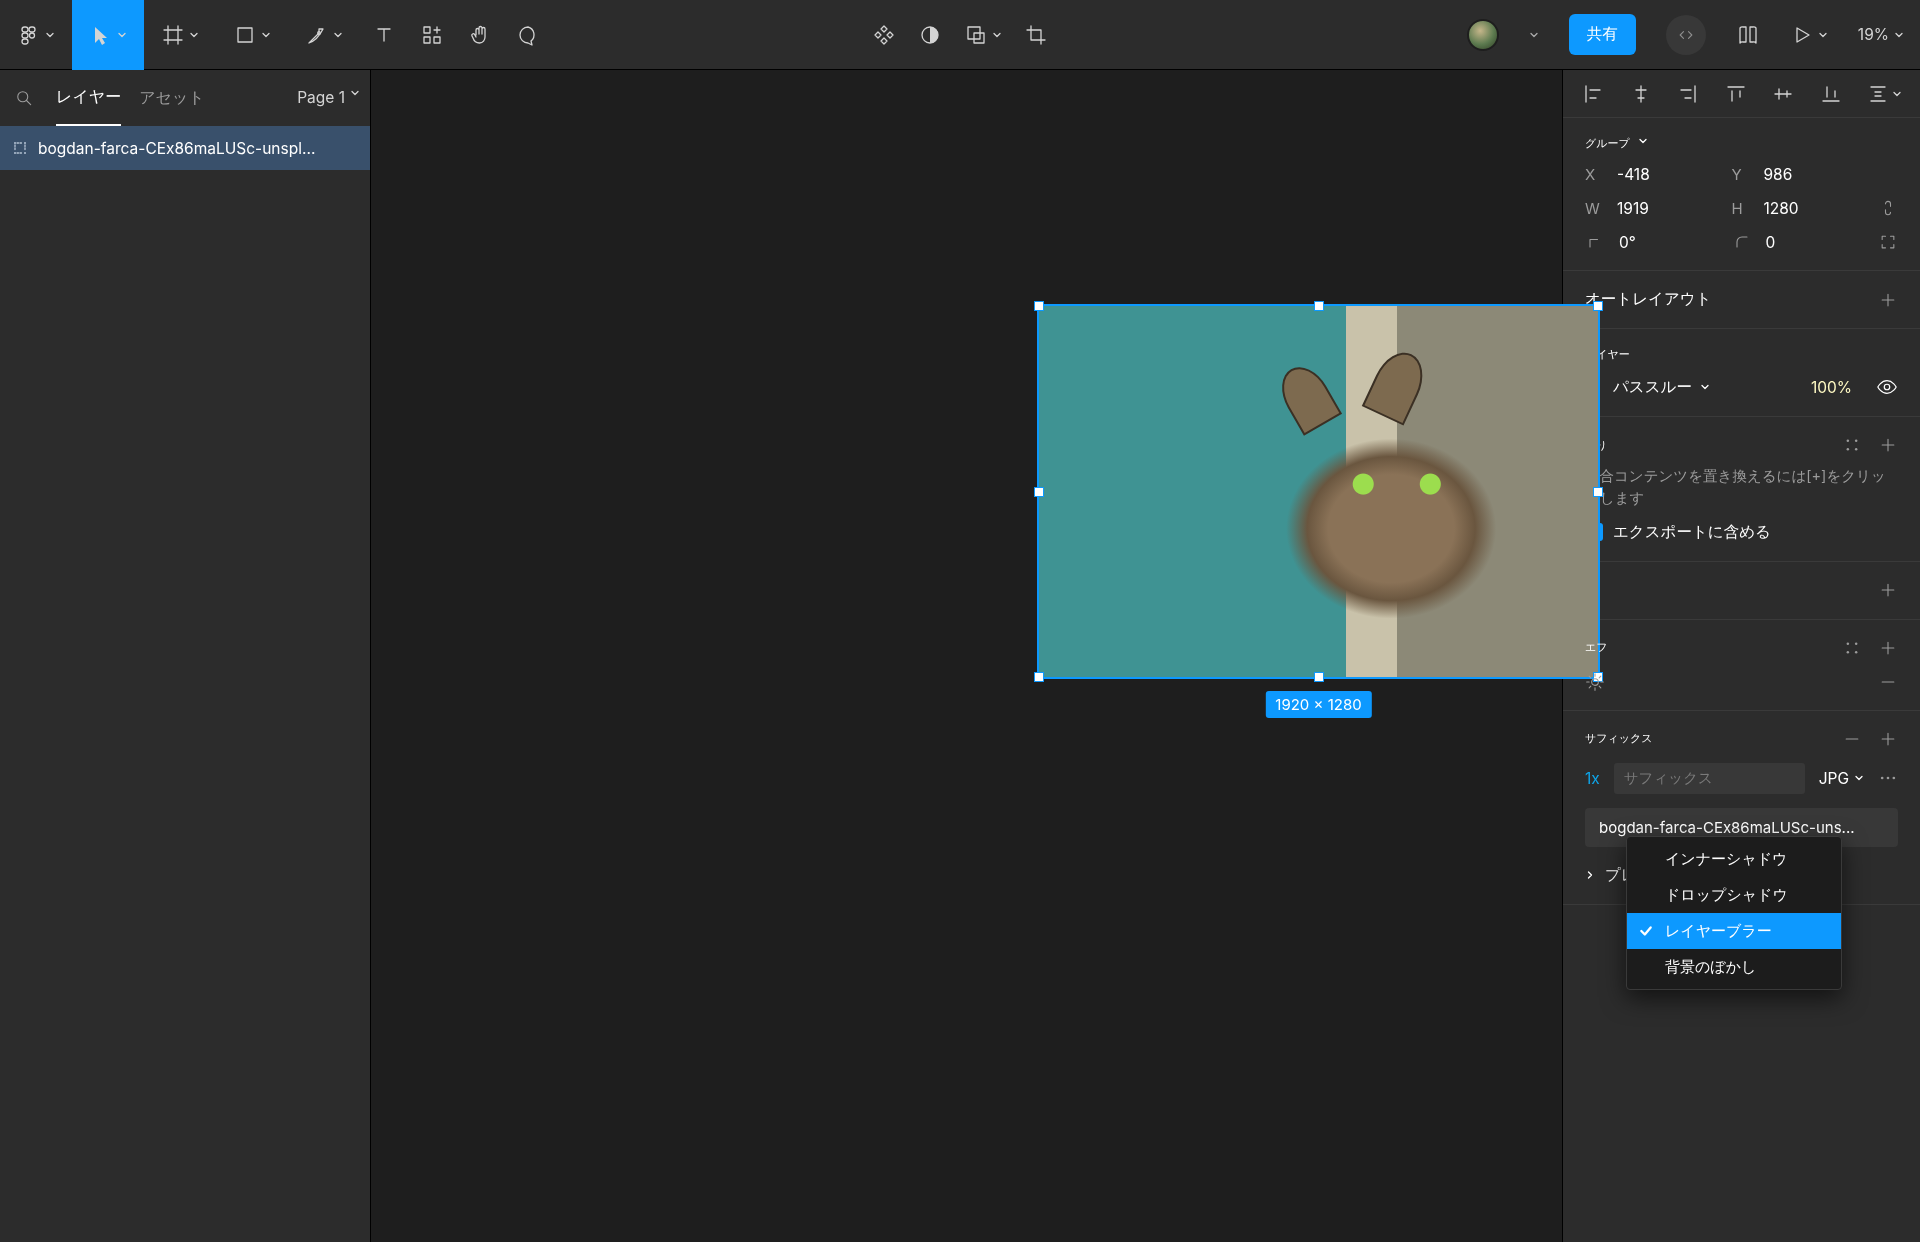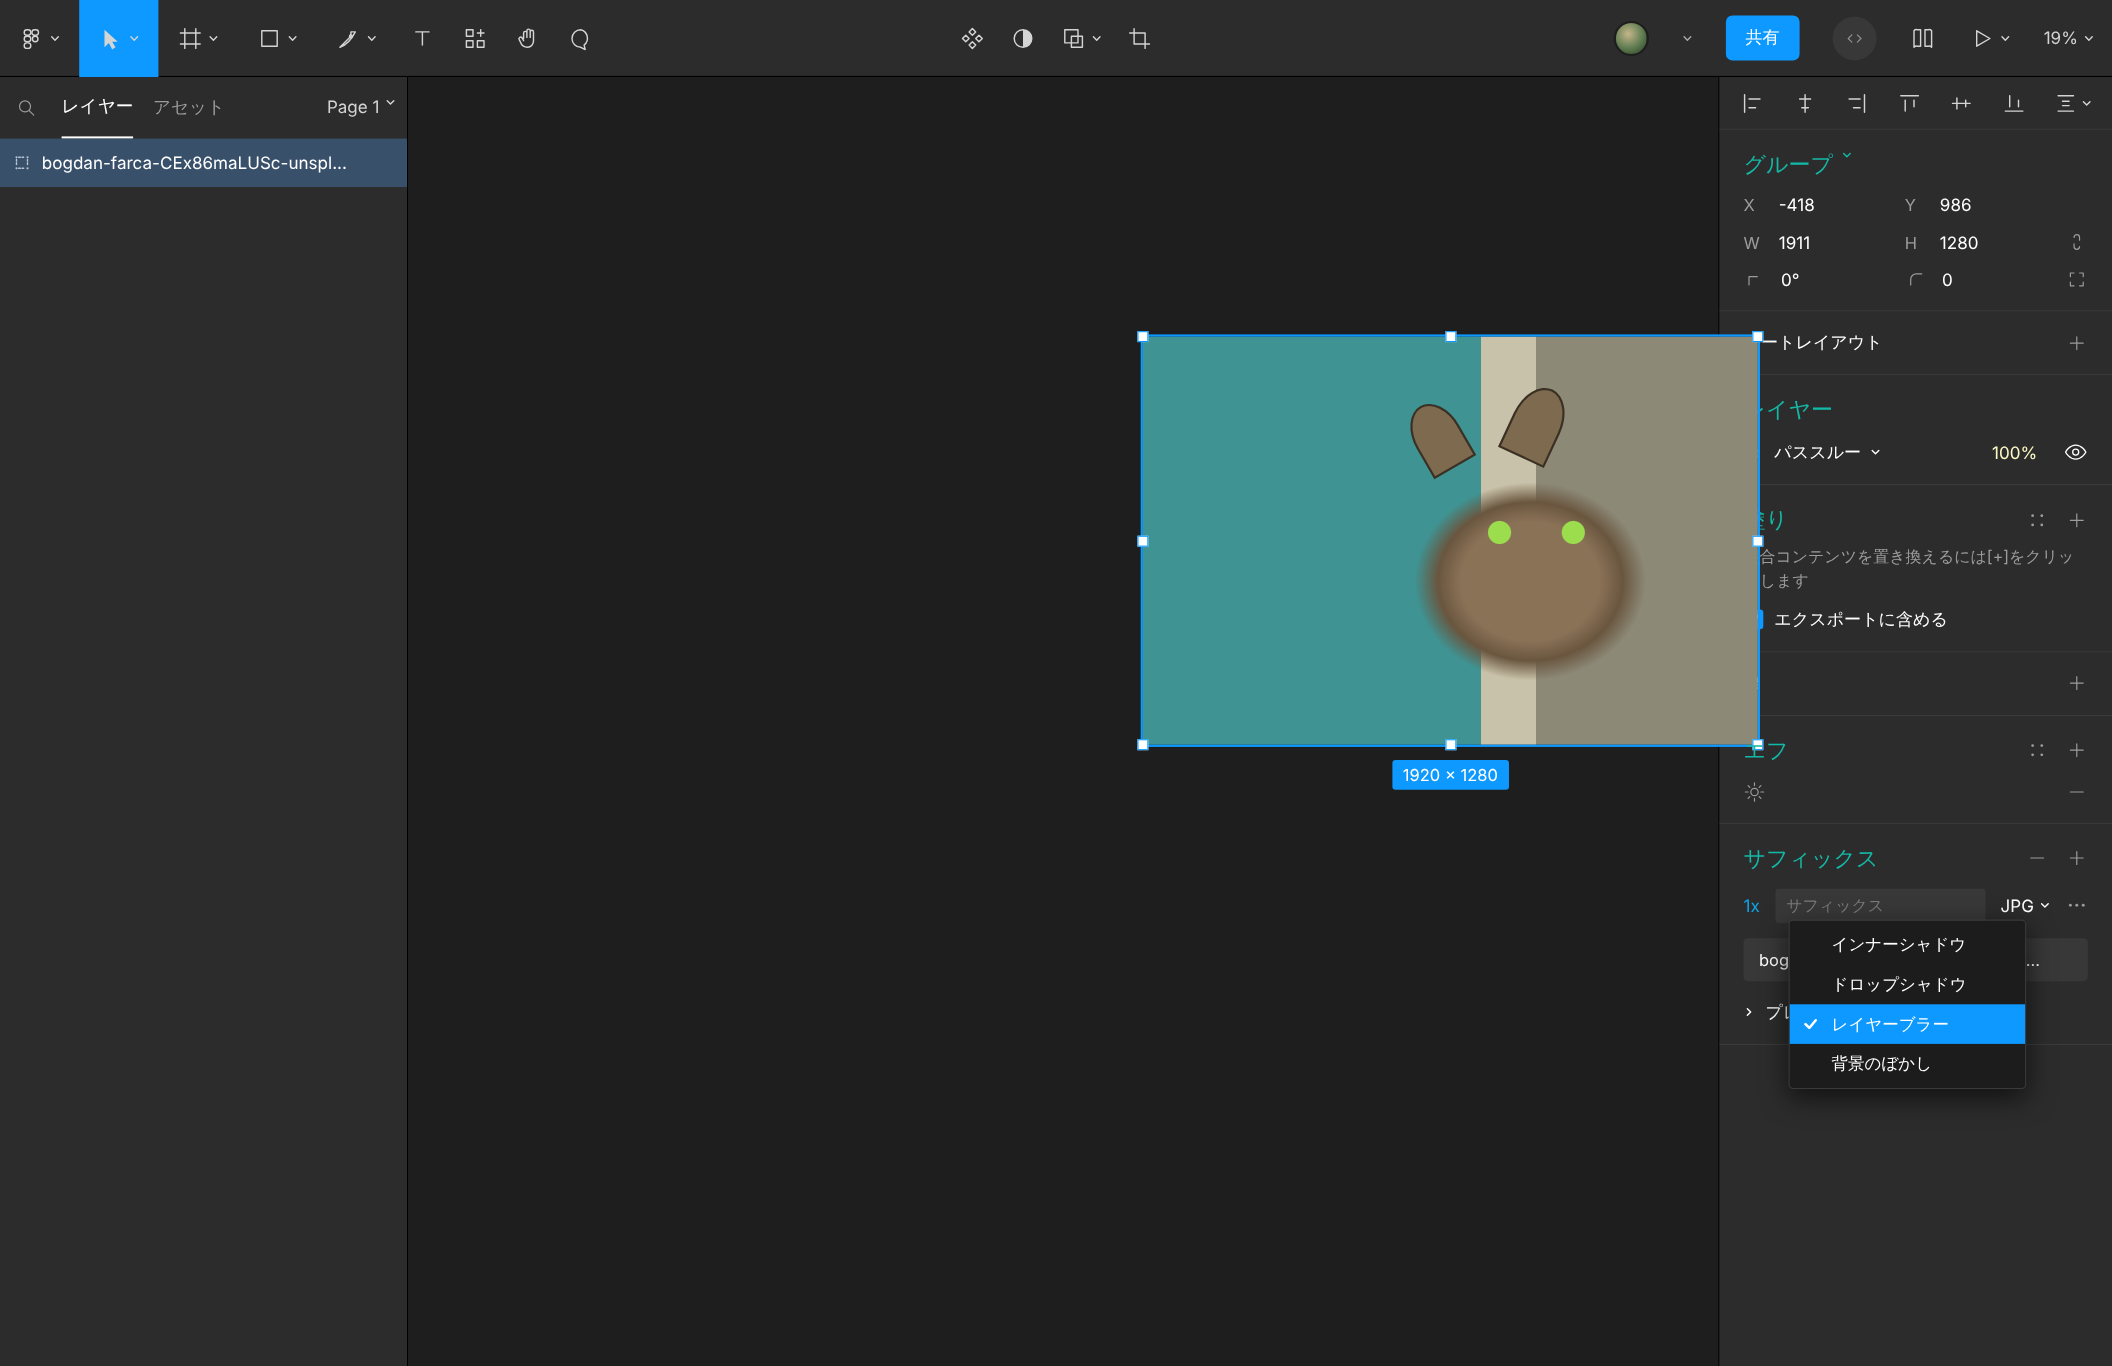--- a/index.html
+++ b/index.html
@@ -69,21 +69,21 @@
   .dim-label{position:absolute;left:50%;transform:translateX(-50%);top:calc(100% + 14px);background:var(--blue);color:#fff;padding:4px 10px;border-radius:3px;font-size:15px}
 
   
   .right-panel{width:358px;background:var(--panel);border-left:1px solid #000;overflow-y:auto}
   .rp-tabs{height:56px;display:flex;align-items:center;gap:26px;padding:0 22px}
   .rp-tab{color:var(--text-dim);height:56px;display:flex;align-items:center;border-bottom:2px solid transparent;cursor:pointer;font-size:16px}
   .rp-tab.active{color:#fff;border-bottom-color:#fff}
   .align-row{display:flex;align-items:center;justify-content:space-between;padding:0 18px;height:48px;border-bottom:1px solid var(--border)}
   .align-row .ic{width:24px;height:24px;color:var(--text);cursor:pointer}
   .section{border-bottom:1px solid var(--border);padding:18px 22px}
-  .sec-title{display:flex;align-items:flex-start;gap:8px;font-size:20px;color:#14b8a6;cursor:pointer}
+  .sec-title{display:flex;align-items:flex-start;gap:8px;font-size:11px;color:#ffffff;cursor:pointer}
   .sec-head{display:flex;align-items:center;justify-content:between}
   .sec-actions{margin-left:auto;display:flex;align-items:center;gap:16px;color:var(--text-dim)}
   .sec-actions .ic{width:20px;height:20px;cursor:pointer}
   .dim-grid{display:grid;grid-template-columns:1fr 1fr auto;gap:14px 22px;margin-top:14px;align-items:center}
   .dim-cell{display:flex;align-items:center;gap:14px}
   .dim-cell .lbl{color:var(--text-dim);width:18px;font-size:15px;flex-shrink:0}
   .dim-cell .val{color:#fff}
   .dim-cell .ic{color:var(--text-dim);width:20px;height:20px}
   .autolayout{display:flex;align-items:center;justify-content:space-between}
   .layer-opts{display:flex;align-items:center;gap:10px;margin-top:14px}
@@ -329,21 +329,21 @@
             <span class="lbl">X</span>
             <span class="val">-418</span>
           </div>
         <div class="dim-cell">
             <span class="lbl">Y</span>
             <span class="val">986</span>
           </div>
         <div></div>
         <div class="dim-cell">
             <span class="lbl">W</span>
-            <span class="val">1911</span>
+            <span class="val">1919</span>
           </div>
         <div class="dim-cell">
             <span class="lbl">H</span>
             <span class="val">1280</span>
           </div>
         <svg class="ic" viewBox="0 0 24 24" style="color:#9c9c9c;width:20px;height:20px">
             <path d="M9 7a3 3 0 016 0v3M9 14v3a3 3 0 006 0"></path>
           </svg>
         <div class="dim-cell">
             <svg class="ic" viewBox="0 0 24 24">

